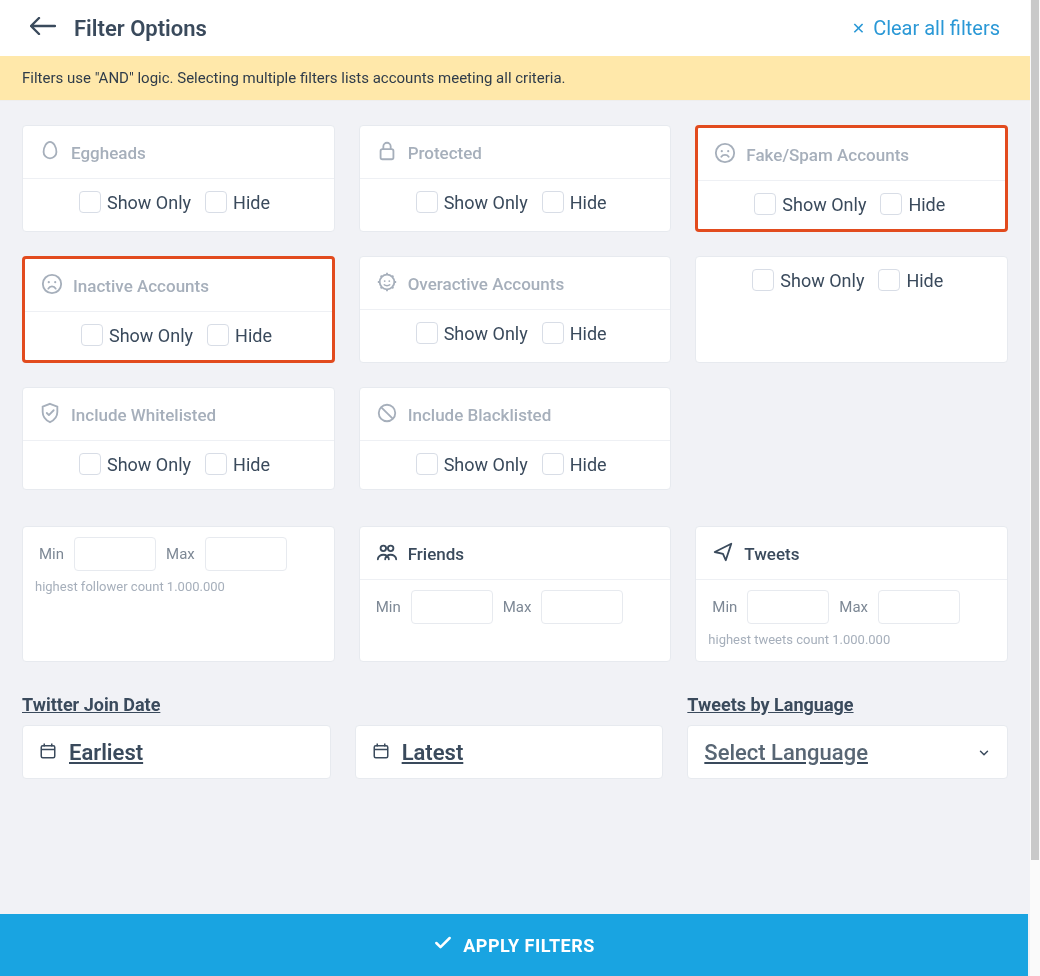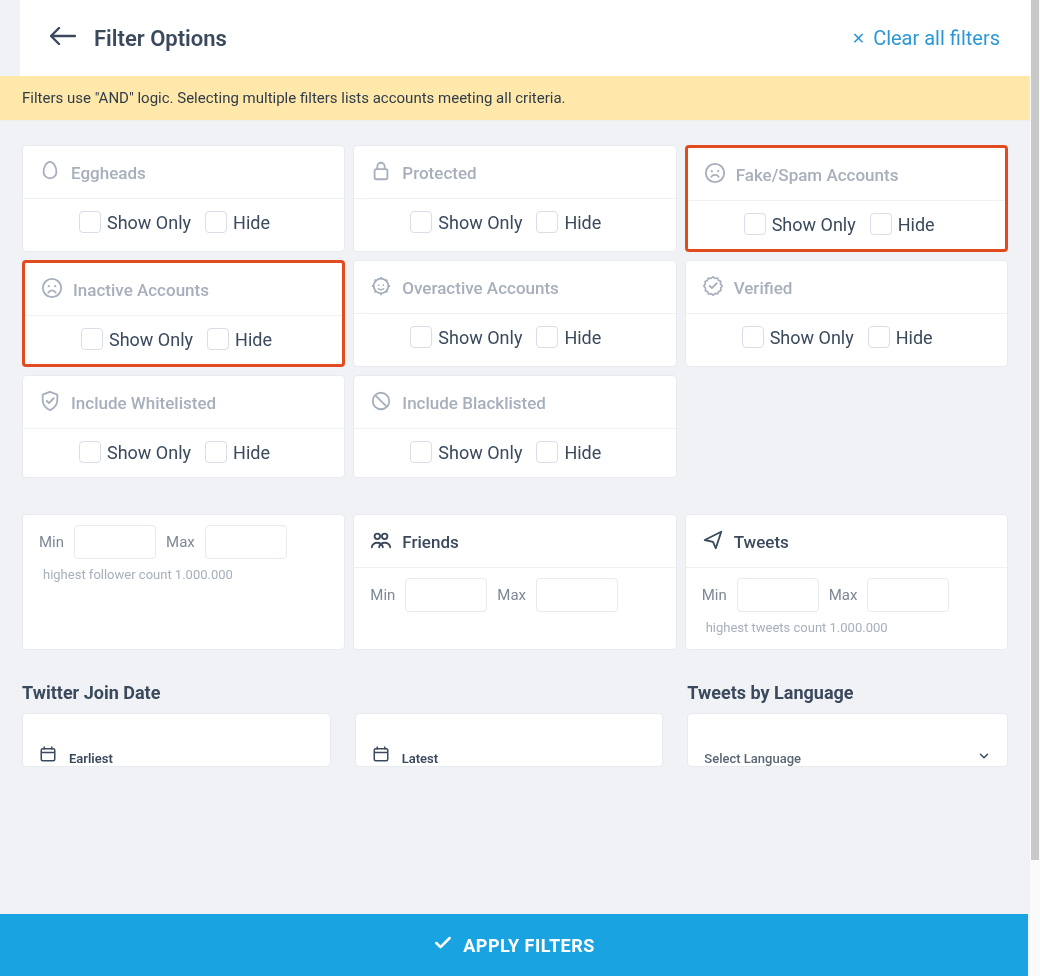--- a/index.html
+++ b/index.html
@@ -28,26 +28,25 @@
     height: 860px;
     position: absolute;
     top: 0;
   }
   .content {
     position: absolute;
     left: 0; right: 10px; top: 0; bottom: 0;
   }
   .topbar {
     background: #ffffff;
-    height: 76px;
+    height: 56px;
     display: flex;
     align-items: center;
     justify-content: space-between;
     padding: 0 30px;
-    margin-left: 20px;
   }
   .topbar .left {
     display: flex;
     align-items: center;
     gap: 18px;
   }
   .title {
     font-size: 22px;
     font-weight: 600;
     color: #3a4a5c;
@@ -67,21 +66,21 @@
     background: #ffe8aa;
     color: #2f3c4a;
     font-size: 15px;
     padding: 13px 22px;
     border-bottom: 1px solid #eee;
   }
   .grid {
     padding: 24px 22px 0 22px;
     display: grid;
     grid-template-columns: repeat(3, 1fr);
-    gap: 8px;
+    gap: 24px;
   }
   .card {
     background: #ffffff;
     border: 1px solid #e7eaef;
     border-radius: 4px;
   }
   .card.highlight {
     border: 3px solid #e24b1e;
   }
   .card-head {
@@ -127,40 +126,40 @@
   .range-body input {
     width: 82px;
     height: 34px;
     border: 1px solid #e7eaef;
     border-radius: 4px;
     background:#fff;
     padding: 0 6px;
     font-size:14px;
   }
   .helper {
-    padding: 4px 16px 14px 20px;
+    padding: 4px 16px 14px 12px;
     font-size: 13px;
     color: #a6afbb;
   }
   .section-head {
     padding: 32px 22px 10px 22px;
     font-size: 18px;
     font-weight: 700;
     color: #3a4a5c;
   }
   .date-btn, .lang-btn {
     background: #ffffff;
     border: 1px solid #e7eaef;
     border-radius: 4px;
     height: 54px;
     display: flex;
-    align-items: flex-end;
+    align-items: center;
     padding: 0 16px;
     gap: 12px;
-    font-size: 13px;
+    font-size: 22px;
     font-weight: 600;
     color: #3a4a5c;
     cursor:pointer;
   }
   .lang-btn {
     font-weight: 500;
     justify-content: space-between;
     color:#586674;
   }
   .apply-bar {
@@ -176,20 +175,21 @@
     font-size: 18px;
     font-weight: 700;
     letter-spacing: .5px;
     cursor:pointer;
   }
   .sections-lower {
     display:grid;
     grid-template-columns: 2fr 1fr;
     gap:24px;
     padding: 0 22px;
+    text-decoration: underline;
   }
   .icon { width:22px; height:22px; color:#a6afbb; }
   .icon-dark { color:#3a4a5c; }
 </style>
 </head>
 <body>
 
 <div class="content">
   <div class="topbar">
     <div class="left">
@@ -310,27 +310,20 @@
             <span>Show Only</span>
           </span>
         <span class="chk-wrap">
             <span class="checkbox"></span>
             <span>Hide</span>
           </span>
       </div>
     </div>
 
     <div class="card">
-      <div class="card-head">
-        <span><svg class="icon" viewBox="0 0 24 24" fill="none">
-              <path d="M12 2l2.2 1.6 2.7-.3 1 2.5 2.5 1-.3 2.7L22 12l-1.6 2.2.3 2.7-2.5 1-1 2.5-2.7-.3L12 22l-2.2-1.6-2.7.3-1-2.5-2.5-1 .3-2.7L2 12l1.6-2.2L3.3 7l2.5-1 1-2.5 2.7.3L12 2z" stroke="currentColor" stroke-width="1.8"></path>
-              <path d="M8.5 12l2.3 2.3L16 9" stroke="currentColor" stroke-width="2" stroke-linecap="round" stroke-linejoin="round"></path>
-            </svg></span>
-        <span>Verified</span>
-      </div>
       <div class="card-body">
         <span class="chk-wrap">
             <span class="checkbox"></span>
             <span>Show Only</span>
           </span>
         <span class="chk-wrap">
             <span class="checkbox"></span>
             <span>Hide</span>
           </span>
       </div>

